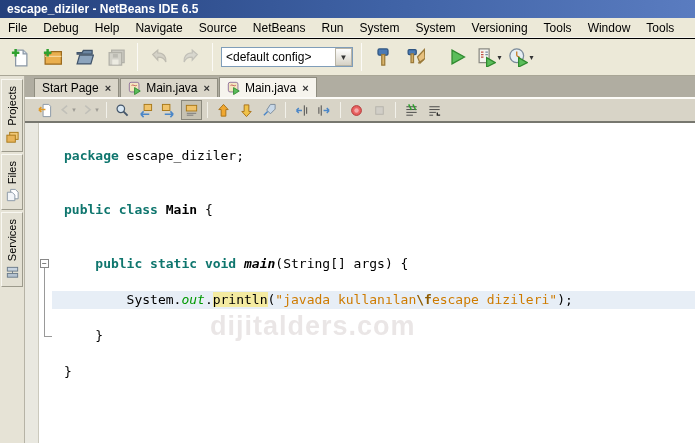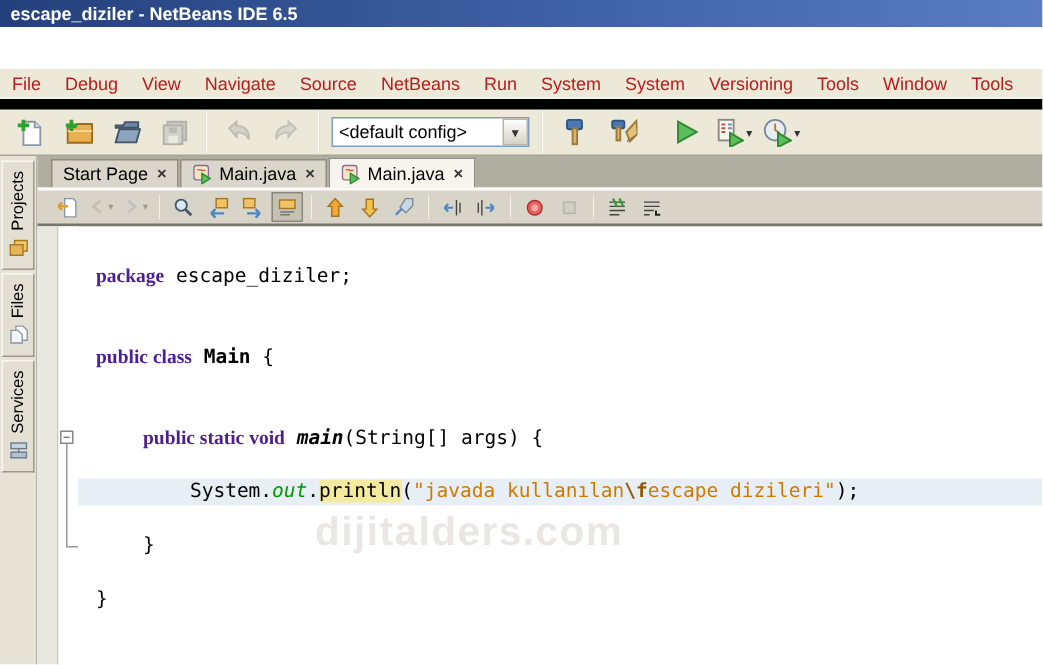--- a/index.html
+++ b/index.html
@@ -7,25 +7,25 @@
     font-family:"Liberation Sans", sans-serif; }
   #app { width:695px; height:443px; display:flex; flex-direction:column; }
 
   
   .titlebar { height:18px; flex:0 0 18px; background:linear-gradient(to right,#24407c,#3f62a5 55%,#5a7cc0);
     color:#fff; font-size:12px; font-weight:bold; display:flex; align-items:center; gap:4px; padding:0 3px; }
   .titlebar .cube { display:flex; align-items:center; }
 
   
   .menubar { height:20px; flex:0 0 20px; background:#ece9d8; display:flex; align-items:center;
-    font-size:12px; color:#b91c1c; border-bottom:1px solid #f5f4ee;margin-top:28px; }
+    font-size:12px; color:#000000; border-bottom:1px solid #f5f4ee; }
   .menu-item { padding:2px 8px; cursor:default; }
 
   
-  .toolbar { height:38px; flex:0 0 38px; background:#ece9d8; border-top:7px solid #000000;
+  .toolbar { height:38px; flex:0 0 38px; background:#ece9d8; border-top:1px solid #000000;
     border-bottom:1px solid #a9a696; display:flex; align-items:center; padding:0 4px; }
   .tbtn { width:30px; height:30px; border:1px solid transparent; background:transparent;
     display:flex; align-items:center; justify-content:center; margin:0 1px; position:relative; }
   .tbtn.disabled { filter:grayscale(.9) opacity(.45); }
   .tbtn .dd { font-size:8px; color:#333; margin-left:1px; }
   .tsep { width:1px; height:28px; background:#a8a49a; border-right:1px solid #fbfaf6; margin:0 5px; }
   .tgap { width:10px; }
   .combo { width:132px; height:20px; background:#fff; border:1px solid #7f9db9; display:flex;
     align-items:center; margin:0 3px; font-size:12px; }
   .combo .val { flex:1; padding:0 4px; white-space:nowrap; overflow:hidden; }
@@ -65,21 +65,21 @@
   .gutter { width:14px; flex:0 0 14px; background:#e9e8e0; border-right:1px solid #cbc9bd; }
   .foldcol { width:13px; flex:0 0 13px; position:relative; background:#fff; }
   .foldbox { position:absolute; left:1px; width:9px; height:9px; border:1px solid #888; background:#fff;
     font:8px/7px "DejaVu Sans Mono",monospace; text-align:center; color:#444; }
   .foldline { position:absolute; left:5px; width:1px; background:#999; }
   .foldcorner { position:absolute; left:5px; width:8px; height:1px; background:#999; }
   .code { flex:1; position:relative; font:13px/18px "DejaVu Sans Mono",monospace; color:#000;
     padding-top:24px; white-space:pre; }
   .codeline { height:18px; padding-left:12px; }
   .codeline.current { background:#e7eef6; }
-  .tok-kw  { color:#4c1d95; font-weight:bold;font-family:Liberation Serif, serif; }
+  .tok-kw  { color:#0f766e; font-weight:bold; }
   .tok-cls { color:#000; font-weight:bold; }
   .tok-mtd { color:#000; font-weight:bold; font-style:italic; }
   .tok-fld { color:#009900; font-style:italic; }
   .tok-str { color:#ce7b00; }
   .tok-esc { color:#8e5b00; font-weight:bold; }
   .tok-pl  { color:#000; }
   .occ { background:#f4eba1; }
   .watermark { position:absolute; left:185px; top:188px; font:bold 27px "Liberation Sans",sans-serif;
     color:rgba(185,172,172,.30); letter-spacing:1px; }
 </style>
@@ -87,21 +87,21 @@
 <body>
 
 <div id="app">
   <div class="titlebar">
     <span class="cube"></span>
     <span>escape_diziler - NetBeans IDE 6.5</span>
   </div>
   <div class="menubar">
       <span class="menu-item">File</span>
       <span class="menu-item">Debug</span>
-      <span class="menu-item">View</span>
+      <span class="menu-item">Help</span>
       <span class="menu-item">Navigate</span>
       <span class="menu-item">Source</span>
       <span class="menu-item">NetBeans</span>
       <span class="menu-item">Run</span>
       <span class="menu-item">System</span>
       <span class="menu-item">System</span>
       <span class="menu-item">Versioning</span>
       <span class="menu-item">Tools</span>
       <span class="menu-item">Window</span>
       <span class="menu-item">Tools</span>

